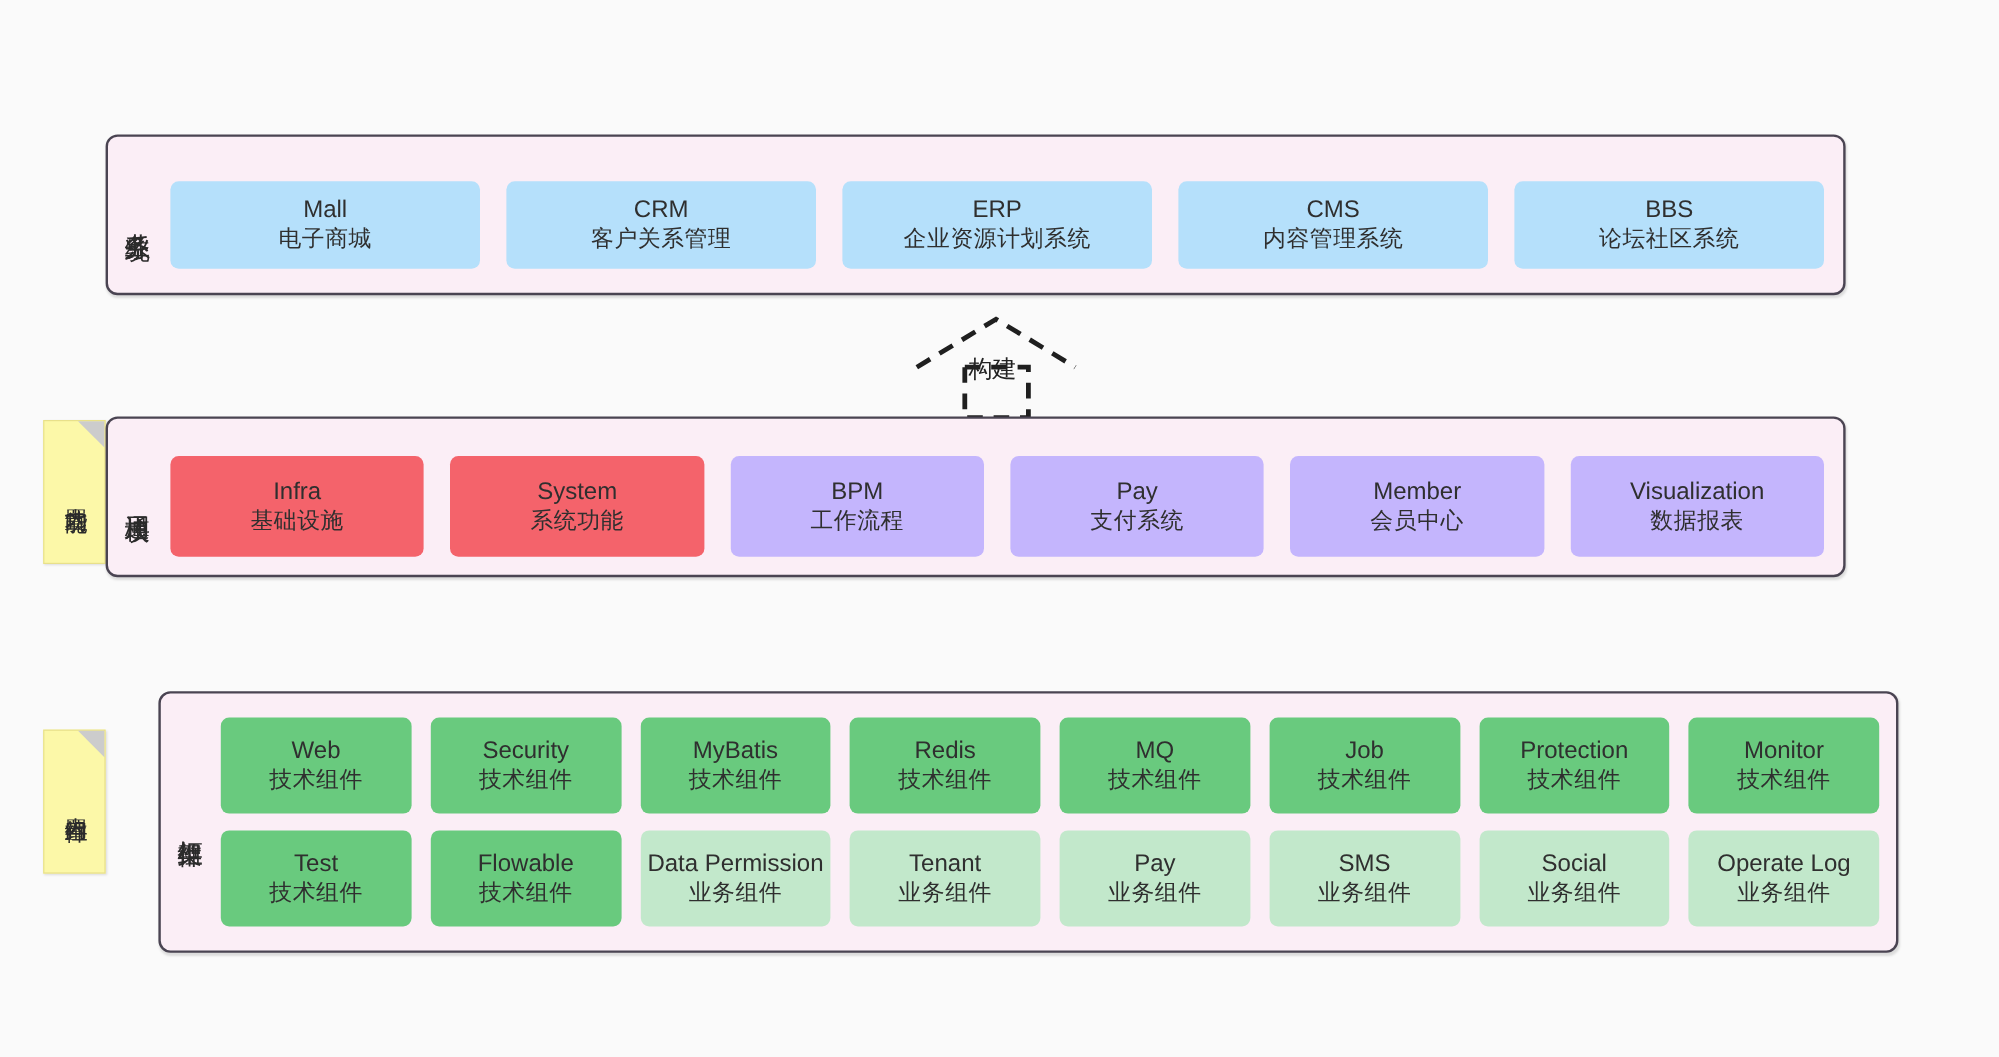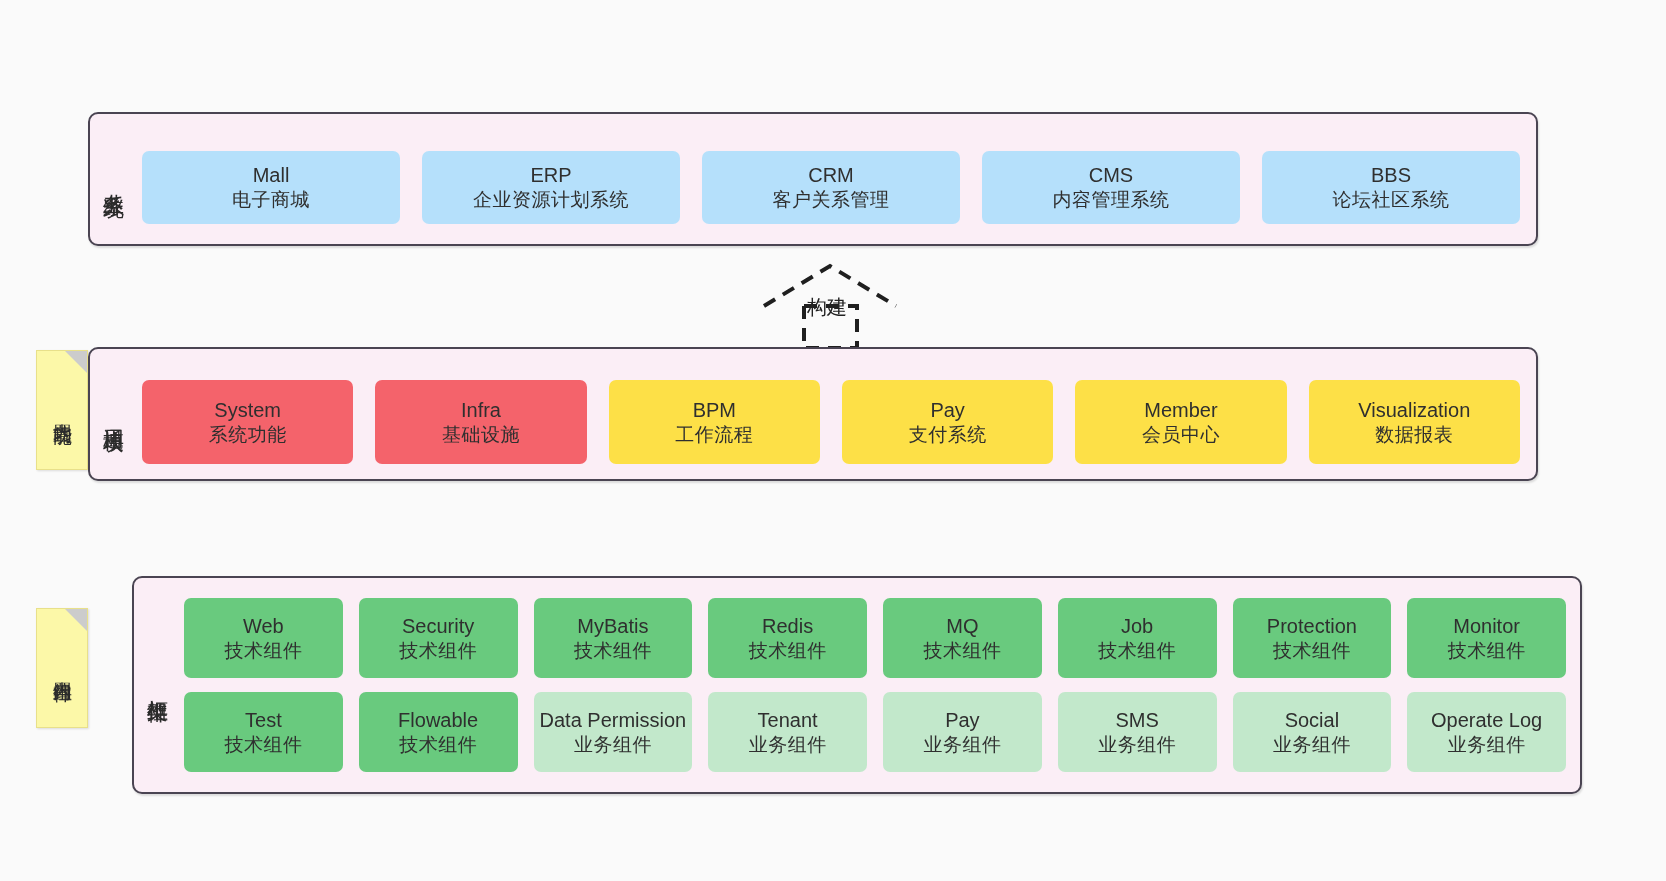--- a/index.html
+++ b/index.html
@@ -88,21 +88,21 @@
   }
   .card .t-cn {
     font-size: 19px;
     letter-spacing: 0.5px;
     white-space: nowrap;
   }
   .card.wrap .t-en { white-space: normal; }
 
   .card.blue      { background: #b5e0fb; }
   .card.red       { background: #f4636b; }
-  .card.pink      { background: #fde047; }
+  .card.pink      { background: #c4b5fd; }
   .card.green     { background: #69ca7e; }
   .card.lightgreen{ background: #c2e8cb; }
 
   
   #layer-business { left: 88px;  top: 112px; width: 1450px; height: 134px; }
   #layer-business .card { height: 73px; }
 
   #layer-modules  { left: 88px;  top: 347px; width: 1450px; height: 134px; }
   #layer-modules .card { height: 84px; }
 
@@ -159,26 +159,26 @@
 
   <div class="layer" id="layer-business">
     <div class="layer-caption">业务系统</div>
     <div class="layer-body">
       <div class="row">
         <div class="card blue">
           <span class="t-en">Mall</span>
           <span class="t-cn">电子商城</span>
         </div>
         <div class="card blue">
+          <span class="t-en">CRM</span>
+          <span class="t-cn">客户关系管理</span>
+        </div>
+        <div class="card blue">
           <span class="t-en">ERP</span>
           <span class="t-cn">企业资源计划系统</span>
-        </div>
-        <div class="card blue">
-          <span class="t-en">CRM</span>
-          <span class="t-cn">客户关系管理</span>
         </div>
         <div class="card blue">
           <span class="t-en">CMS</span>
           <span class="t-cn">内容管理系统</span>
         </div>
         <div class="card blue">
           <span class="t-en">BBS</span>
           <span class="t-cn">论坛社区系统</span>
         </div>
       </div>
@@ -197,26 +197,26 @@
   <div class="sticky" id="sticky-modules">
     <span class="fold"></span>
     <span>内置功能</span>
   </div>
 
   <div class="layer" id="layer-modules">
     <div class="layer-caption">通用模块</div>
     <div class="layer-body">
       <div class="row">
         <div class="card red">
+          <span class="t-en">Infra</span>
+          <span class="t-cn">基础设施</span>
+        </div>
+        <div class="card red">
           <span class="t-en">System</span>
           <span class="t-cn">系统功能</span>
-        </div>
-        <div class="card red">
-          <span class="t-en">Infra</span>
-          <span class="t-cn">基础设施</span>
         </div>
         <div class="card pink">
           <span class="t-en">BPM</span>
           <span class="t-cn">工作流程</span>
         </div>
         <div class="card pink">
           <span class="t-en">Pay</span>
           <span class="t-cn">支付系统</span>
         </div>
         <div class="card pink">

